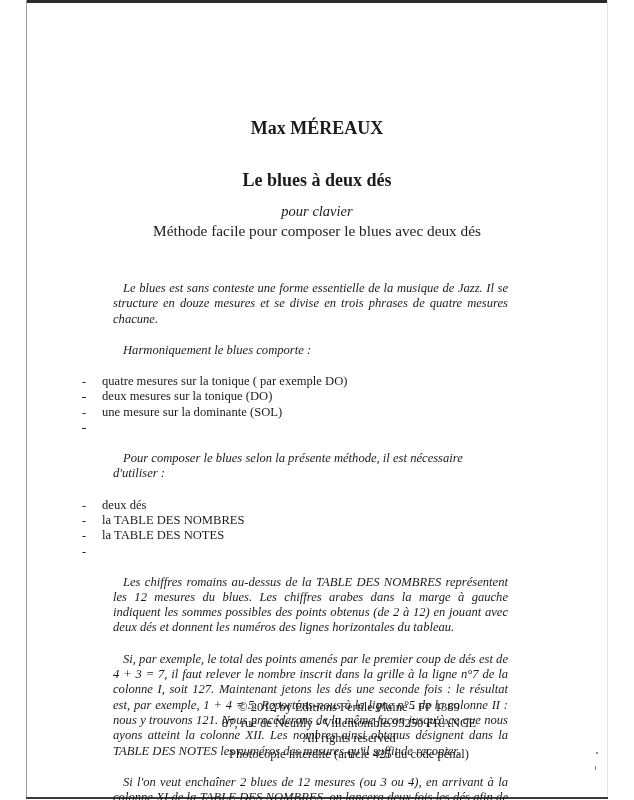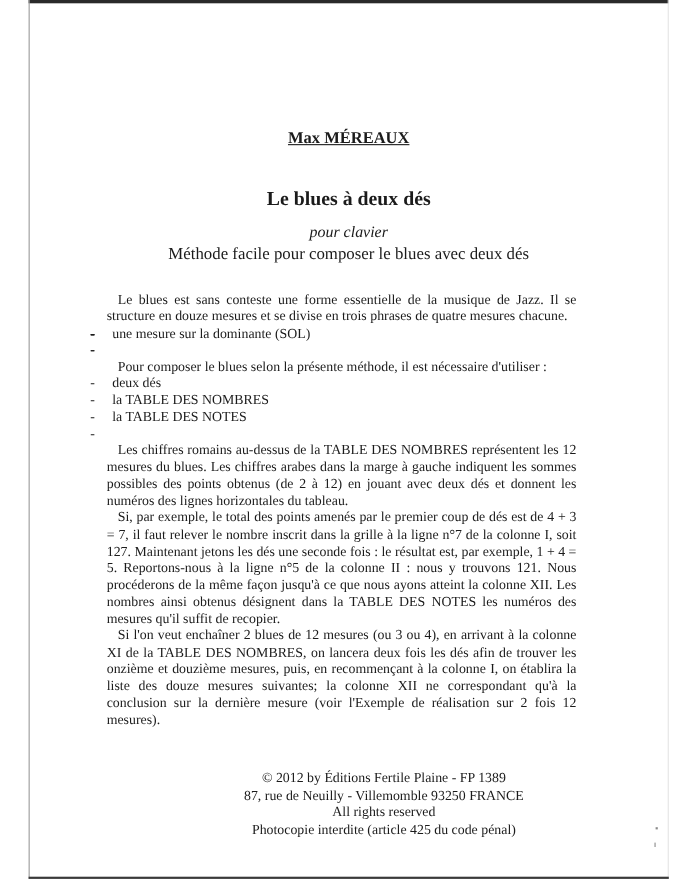--- a/index.html
+++ b/index.html
@@ -55,23 +55,22 @@
     }
 
     .header {
       position: absolute;
       left: 0;
       width: 634px;
       text-align: center;
     }
     .author {
       top: 118px;
-      font-size: 15px;
+      font-size: 18px;
       font-weight: bold;
-      text-decoration: underline;
     }
     .title {
       top: 170px;
       font-size: 18px;
       font-weight: bold;
     }
     .subtitle {
       top: 203px;
       font-size: 14.5px;
       font-style: italic;
@@ -83,23 +82,24 @@
 
     .body {
       position: absolute;
       left: 97px;
       width: 427px;
       top: 265px;
       font-size: 12.6px;
       line-height: 15.3px;
     }
     .para {
-      margin: 0;
+      margin: 16px;
       text-align: justify;
       text-indent: 10px;
+      font-style: italic;
     }
     .para.left { text-align: left; }
     .gap { height: 15px; }
     ul.dash {
       list-style: none;
       margin: 0;
       padding: 0;
     }
     ul.dash li {
       position: relative;
@@ -133,24 +133,25 @@
 <div class="speck" style="left:596px; top:752px;"></div>
 <div class="speck" style="left:595px; top:766px; height:4px; width:1px;"></div>
 
 <div class="header author">Max MÉREAUX</div>
 <div class="header title">Le blues à deux dés</div>
 <div class="header subtitle">pour clavier</div>
 <div class="header tagline">Méthode facile pour composer le blues avec deux dés</div>
 
 <div class="body">
   <p class="para">Le blues est sans conteste une forme essentielle de la musique de Jazz. Il se structure en douze mesures et se divise en trois phrases de quatre mesures chacune.</p>
+  <p class="para left">Harmoniquement le blues comporte :</p>
   <ul class="dash">
+    <li><span class="dash-mark">-</span><span>quatre mesures sur la tonique ( par exemple DO)</span></li>
     <li><span class="dash-mark">-</span></li>
-    <li><span class="dash-mark">-</span></li>
-    <li><span class="dash-mark">-</span></li>
+    <li><span class="dash-mark">-</span><span>deux mesures sur la tonique (DO)</span></li>
     <li><span class="dash-mark">-</span><span>une mesure sur la dominante (SOL)</span></li>
     <li><span class="dash-mark">-</span></li>
     <li><span class="dash-mark">-</span></li>
   </ul>
 
   <div class="gap"></div>
 
   <p class="para left">Pour composer le blues selon la présente méthode, il est nécessaire d'utiliser :</p>
   <ul class="dash">
     <li><span class="dash-mark">-</span><span>deux dés</span></li>

